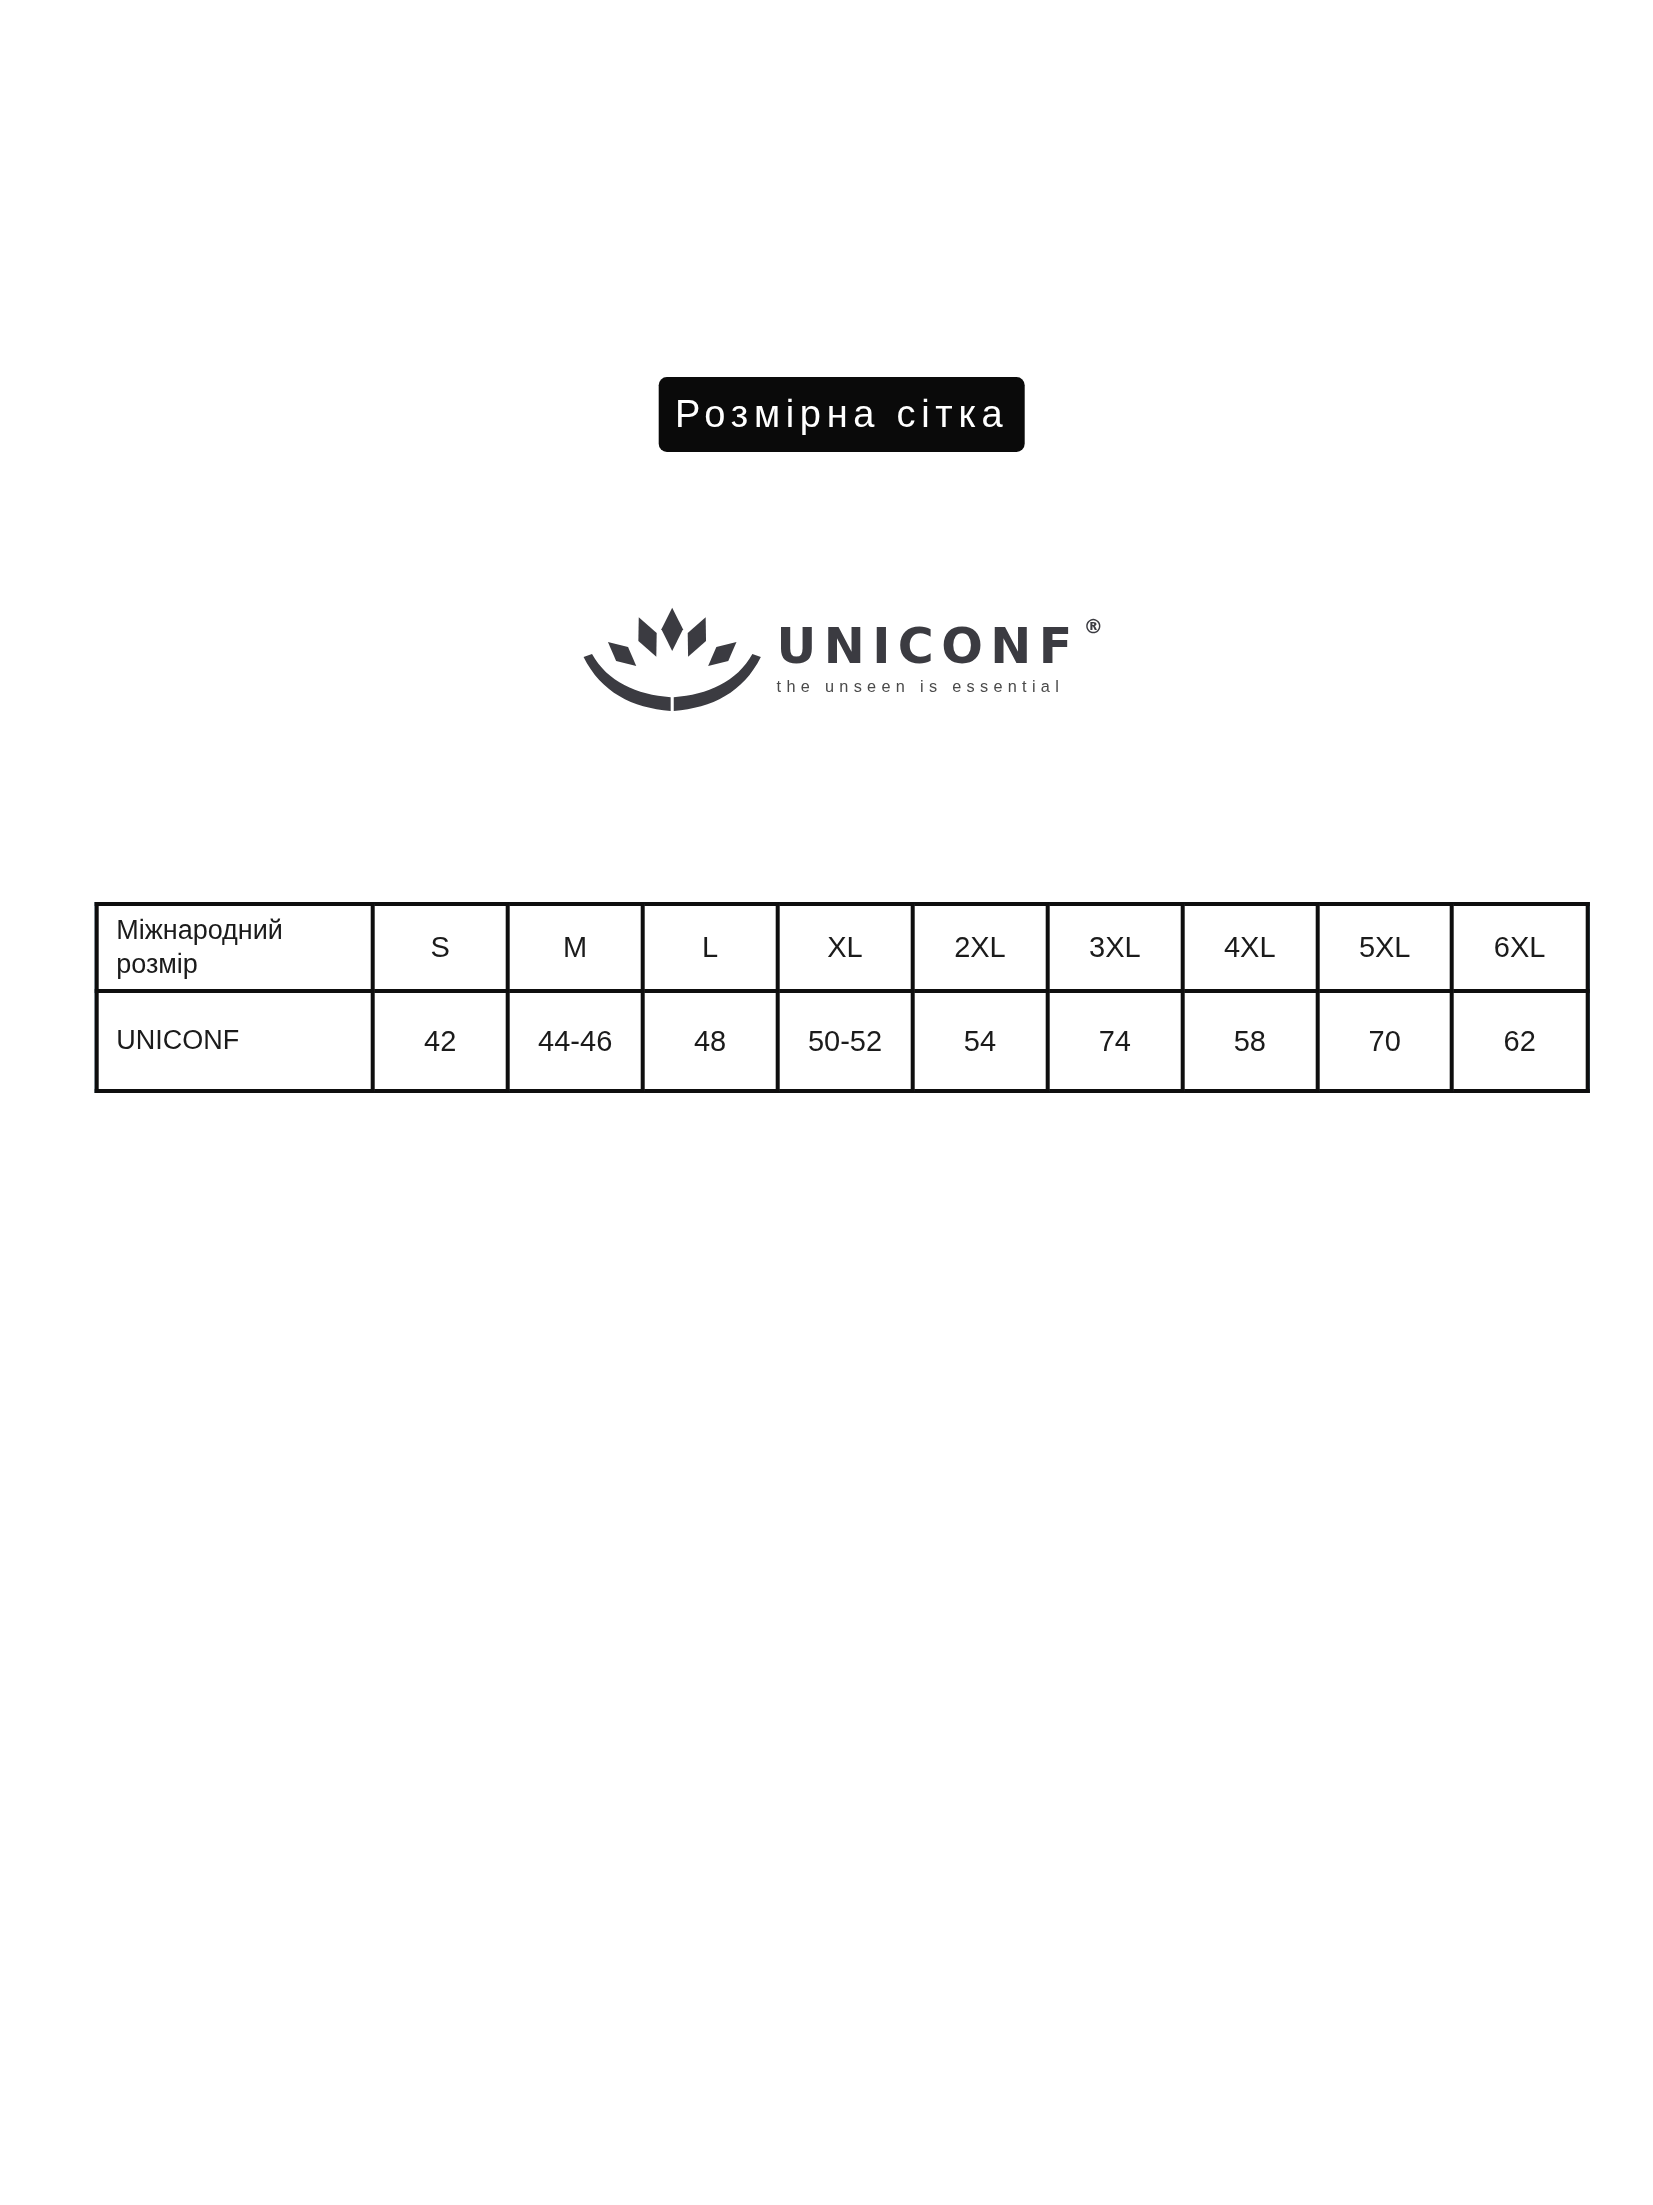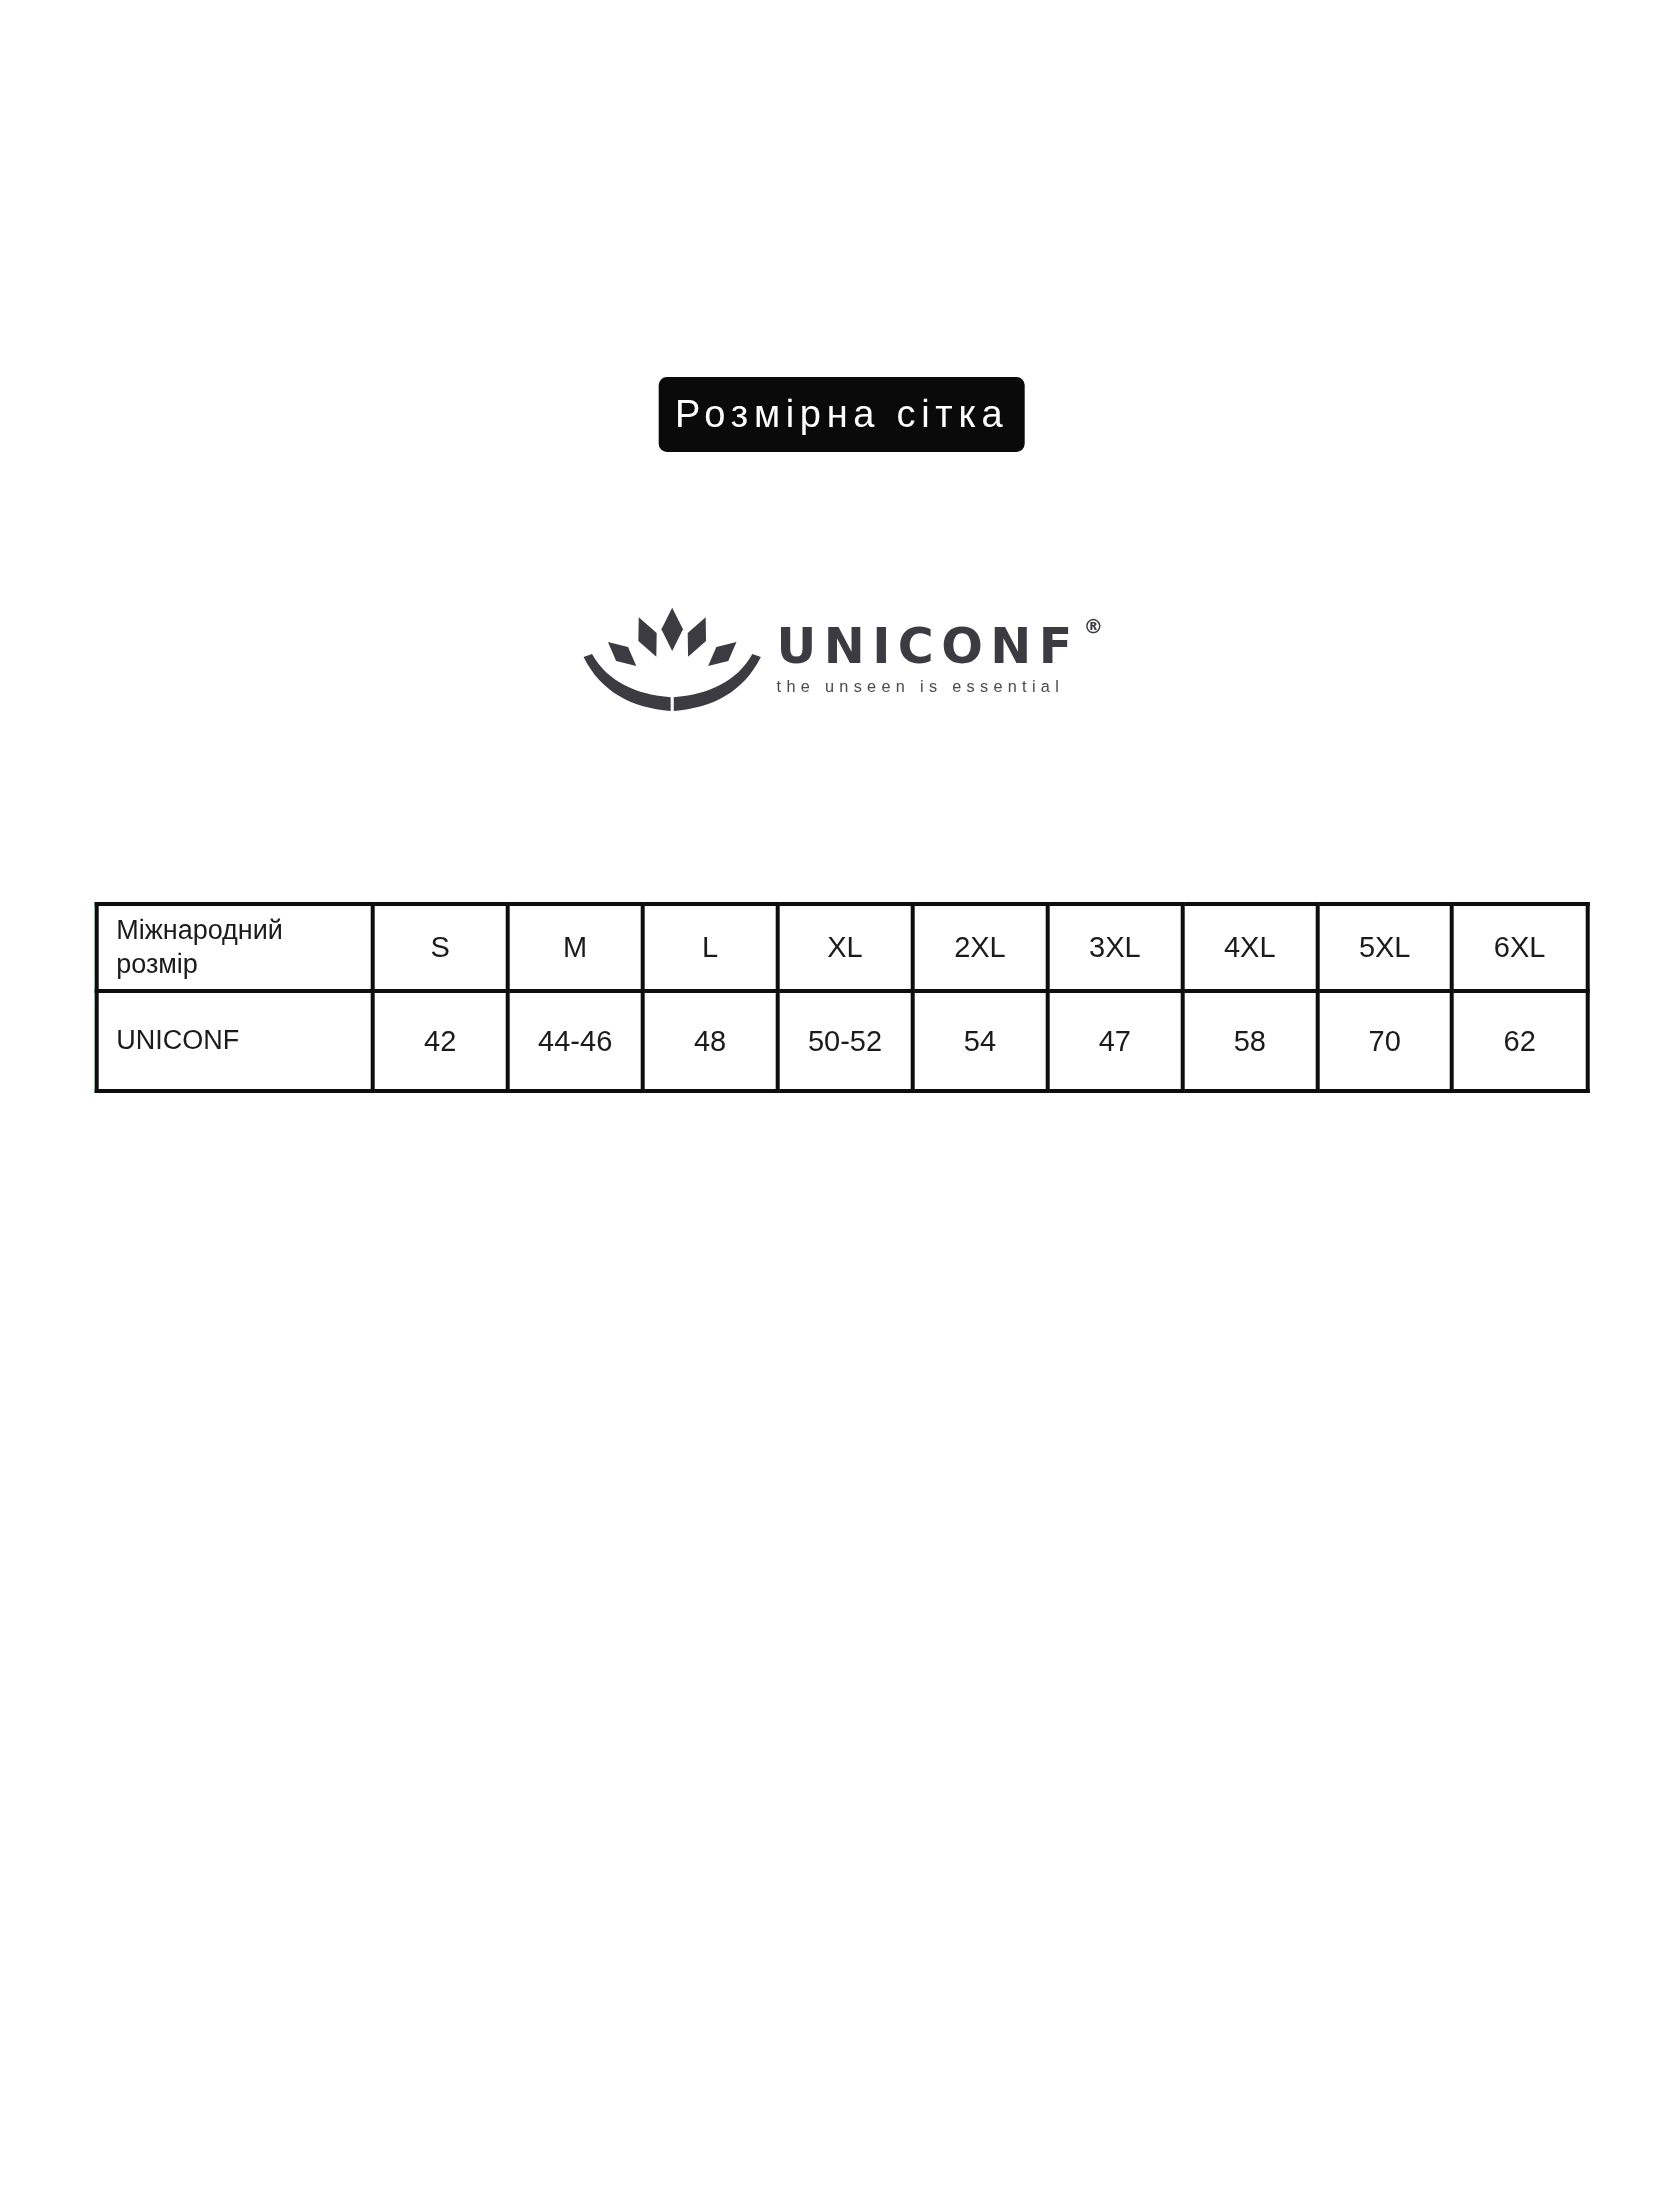--- a/index.html
+++ b/index.html
@@ -32,21 +32,21 @@
     font-size:49px;font-weight:700;letter-spacing:7.4px;
     color:#3b3b41;line-height:1;display:flex;align-items:flex-start;
   }
   .reg{font-size:19.6px;letter-spacing:0;margin-left:4.1px;line-height:1;transform:translateY(-4.9px);}
   .tagline{
     margin-top:6px;font-size:16.3px;letter-spacing:5.3px;
     color:#4a4a4a;font-weight:500;white-space:nowrap;
   }
   table.size-table{
     margin-top:185px;border-collapse:collapse;
-    width:1495px;table-layout:fixed;background:#86efac;
+    width:1495px;table-layout:fixed;background:#0c4a6e;
   }
   .size-table td{
     border:4.9px solid #0e0e0e;height:96px;background:#ffffff;
     vertical-align:middle;
   }
   .size-table tr:first-child td{height:83px;}
   .label-cell{
     width:253px;padding:0 1.6px 0 18px;font-size:27px;text-align:left;line-height:1.25;
   }
   .value-cell{text-align:center;font-size:29px;padding:0;}
@@ -97,21 +97,21 @@
           <td class="value-cell">5XL</td>
           <td class="value-cell">6XL</td>
         </tr>
         <tr>
           <td class="label-cell"><span>UNICONF</span></td>
           <td class="value-cell">42</td>
           <td class="value-cell">44-46</td>
           <td class="value-cell">48</td>
           <td class="value-cell">50-52</td>
           <td class="value-cell">54</td>
-          <td class="value-cell">47</td>
+          <td class="value-cell">74</td>
           <td class="value-cell">58</td>
           <td class="value-cell">70</td>
           <td class="value-cell">62</td>
         </tr>
       </tbody>
   </table>
 
 </div>
 
 

